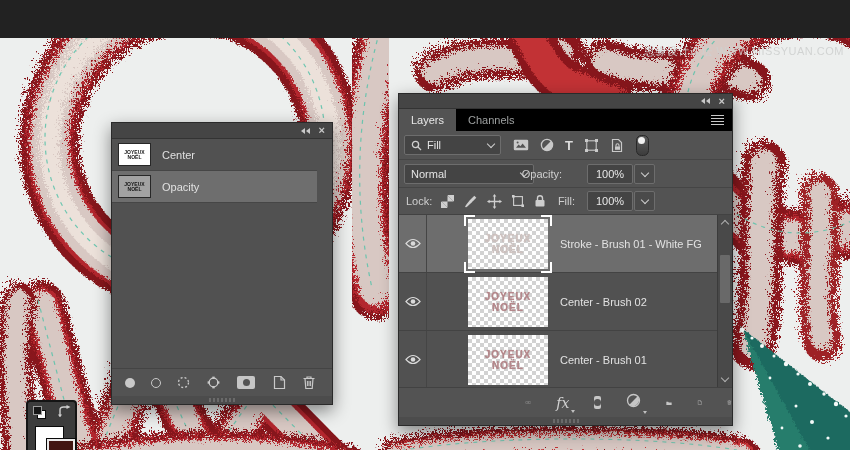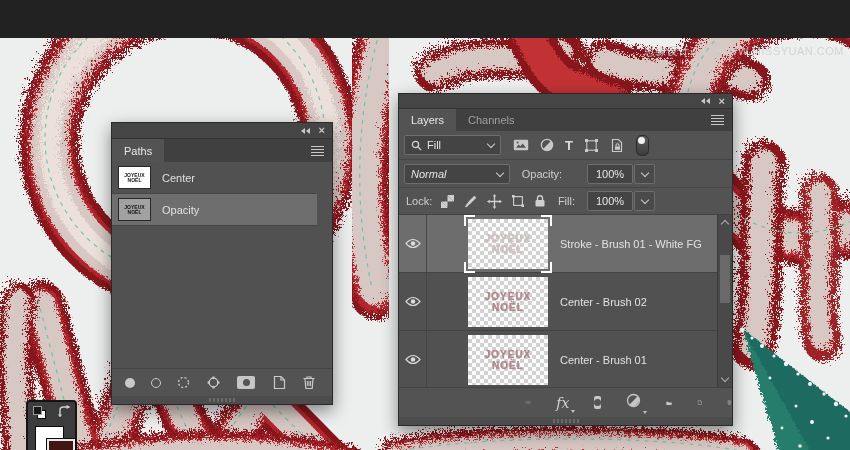--- a/index.html
+++ b/index.html
@@ -13,21 +13,21 @@
 
   
   .panel{position:absolute;background:#535353;border:1px solid #2a2a2a;
          box-shadow:0 6px 16px rgba(0,0,0,.45);display:flex;flex-direction:column;z-index:5;}
   .p-header{display:flex;justify-content:flex-end;align-items:center;gap:9px;
             background:#454545;padding:0 7px;border-bottom:1px solid #333;}
   .tri2{display:flex;gap:1px;}
   .tri2 i{width:0;height:0;border-top:3px solid transparent;border-bottom:3px solid transparent;
           border-right:4px solid #c9c9c9;}
   .xclose{color:#c9c9c9;font-size:11px;line-height:1;font-weight:bold;}
-  .tabbar{display:flex;align-items:stretch;background:#404040;}
+  .tabbar{display:flex;align-items:stretch;background:#000000;}
   .tab{display:flex;align-items:center;padding:0 12px;font-size:11px;color:#9da0a0;}
   .tab.active{background:#535353;color:#e8e8e8;}
   .menu-ic{width:13px;height:10px;margin:auto 8px auto auto;
            background:repeating-linear-gradient(#c8c8c8 0 1.4px,transparent 1.4px 3px);}
   .grip{height:8px;display:flex;align-items:center;justify-content:center;background:#4c4c4c;}
   .grip i{width:26px;height:4px;background:repeating-linear-gradient(90deg,#6a6a6a 0 2px,transparent 2px 4px);}
 
   .chev{width:5px;height:5px;border-right:1.4px solid #cfcfcf;border-bottom:1.4px solid #cfcfcf;
         transform:rotate(45deg);display:inline-block;}
   .dd{display:flex;align-items:center;height:20px;background:#444;border:1px solid #6d6d6d;
@@ -240,24 +240,20 @@
     <div class="bg-swatch"></div>
   </div>
 
   <div id="paths-panel" class="panel">
     <div class="p-header">
       <span class="tri2">
           <i></i>
           <i></i>
         </span>
       <span class="xclose">×</span>
-    </div>
-    <div class="tabbar">
-      <div class="tab active">Paths</div>
-      <span class="menu-ic"></span>
     </div>
     <div class="p-list">
       <div class="p-row">
         <div class="p-thumb" style="background:#fff">
           <span>JOYEUX</span>
           <span>NOËL</span>
         </div>
         <span class="name">Center</span>
       </div>
       <div class="p-row sel">
@@ -350,21 +346,21 @@
           <rect x="5" y="8.4" width="5" height="3.4" fill="#c9c9c9"></rect>
           <path d="M6 8.4 V7.3 a1.5 1.5 0 0 1 3 0 V8.4" fill="none" stroke="#c9c9c9" stroke-width="1.1"></path>
         </svg>
       </span>
       <span class="toggle" style="margin-left:12px">
           <i></i>
         </span>
     </div>
 
     <div class="blend-row">
-      <div class="dd" style="width:106px;font-style:italic;">
+      <div class="dd" style="width:130px;">
         <span>Normal</span>
         <span class="chev" style="margin-left:auto;margin-top:-2px"></span>
       </div>
       <span class="abs-lbl" style="left:110px;width:66px;text-align:center;">Opacity:</span>
       <div class="numwrap">
         <div class="valbox">100%</div>
         <div class="chevbox">
             <span class="chev" style="margin-top:-2px"></span>
           </div>
       </div>

